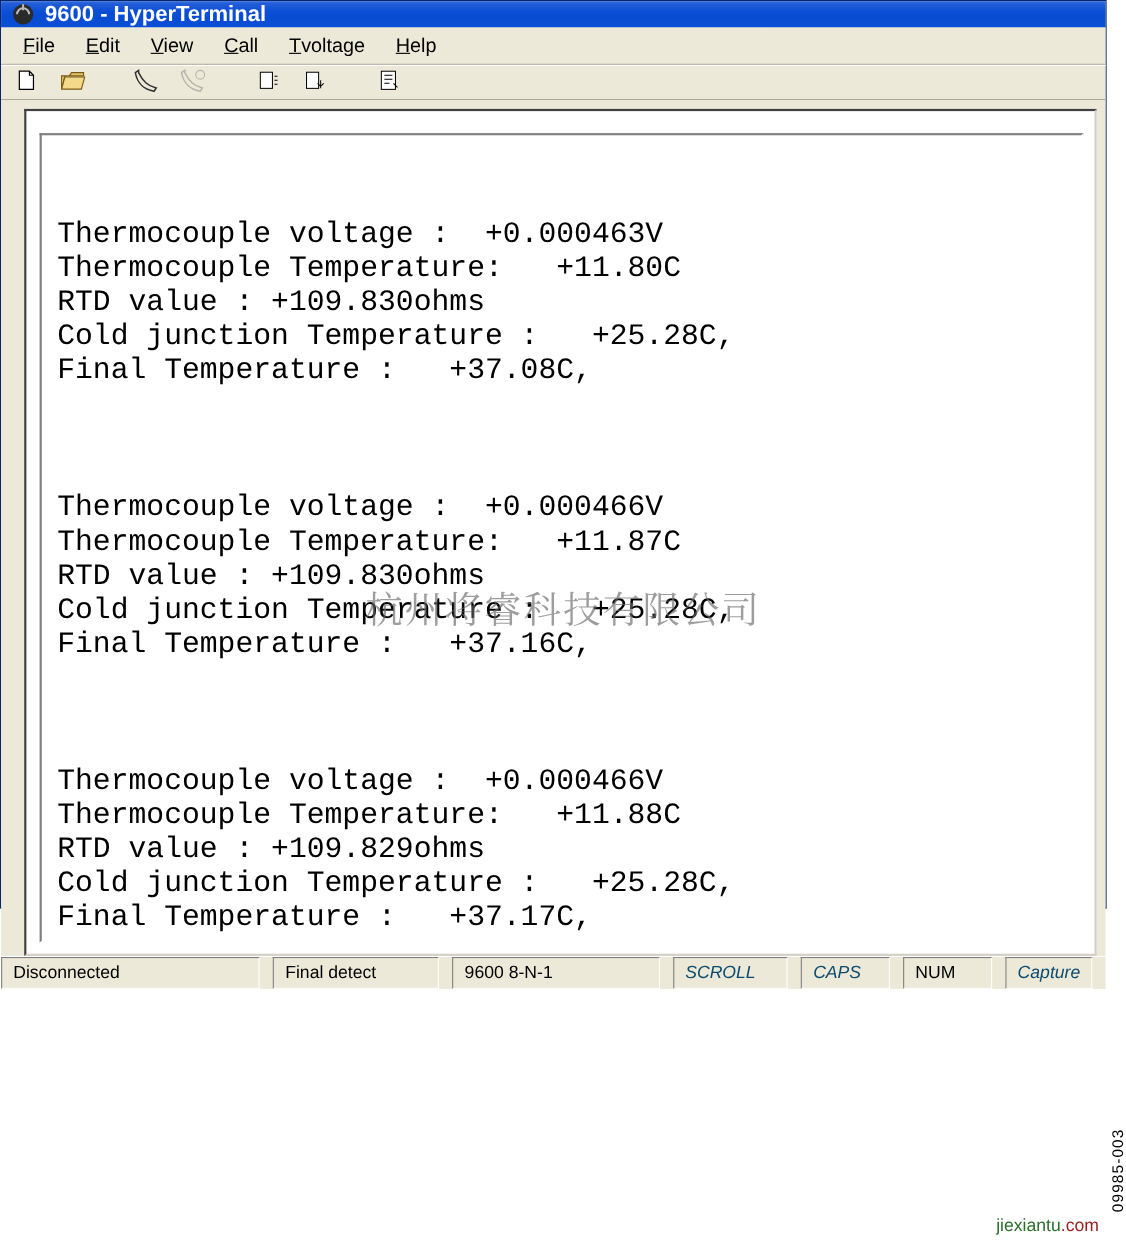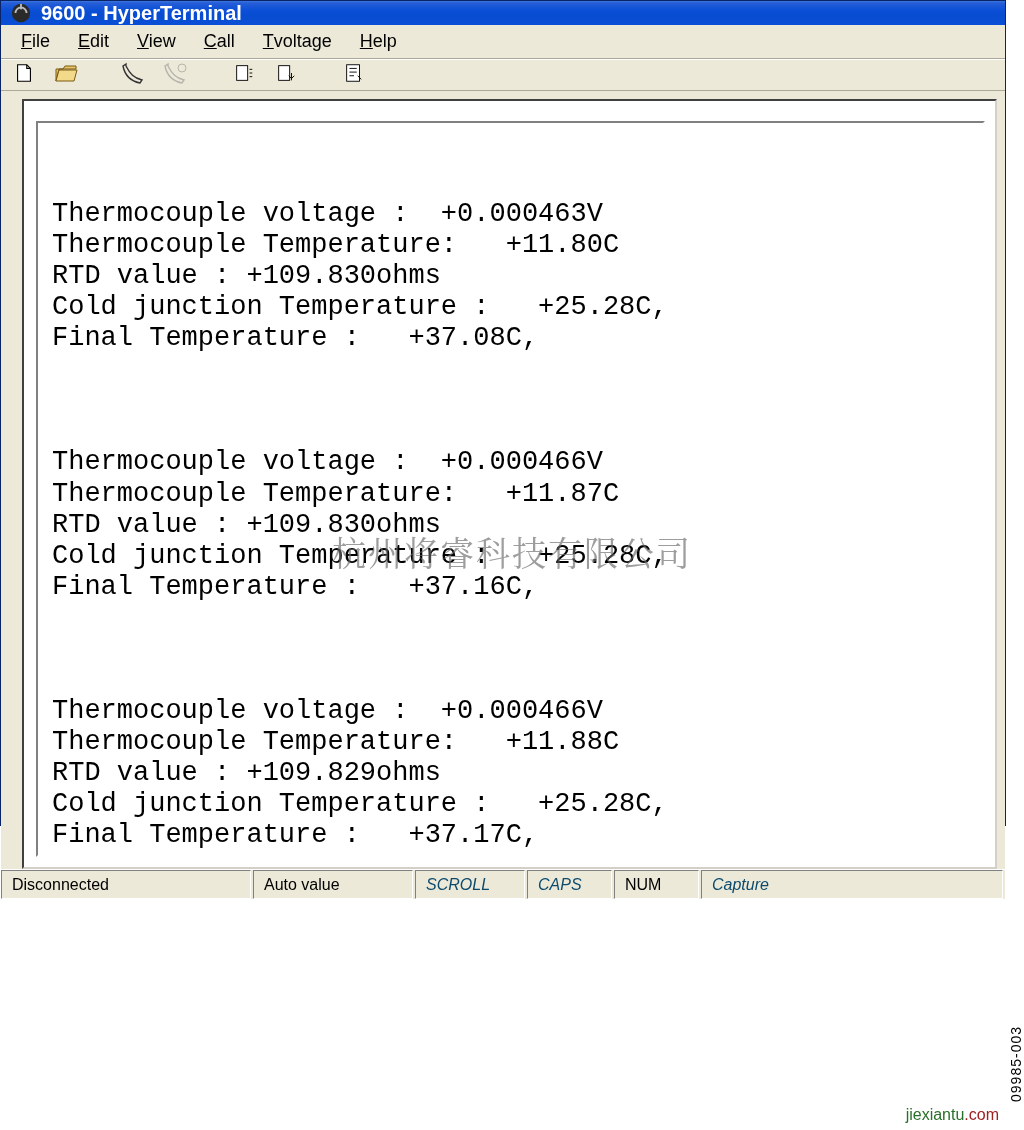--- a/index.html
+++ b/index.html
@@ -119,21 +119,21 @@
 }
 .statusbar .pane {
   border-top: 1px solid #808080;
   border-left: 1px solid #808080;
   border-right: 1px solid #fff;
   border-bottom: 1px solid #fff;
   display: flex;
   align-items: center;
   padding: 12px 10px;
   color: #000;
-  margin-right: 2px;
+  margin-right: 12px;
 }
 .statusbar .pane.disabled { color: #0c4a6e; font-style: italic; }
 .side-label {
   position: absolute;
   right: 0px;
   bottom: 28px;
   font-size: 14px;
   color: #000;
   writing-mode: vertical-rl;
   transform: rotate(180deg);
@@ -275,21 +275,22 @@
 Thermocouple voltage :  +0.000466V
 Thermocouple Temperature:   +11.88C
 RTD value : +109.829ohms
 Cold junction Temperature :   +25.28C,
 Final Temperature :   +37.17C,</div>
     </div>
   </div>
 
   <div class="statusbar">
     <div class="pane" style="width:250px">Disconnected</div>
-    <div class="pane" style="width:160px">Auto value</div>
+    <div class="pane" style="width:160px">Final detect</div>
+    <div class="pane" style="width:200px">9600 8-N-1</div>
     <div class="pane disabled" style="width:110px">SCROLL</div>
     <div class="pane disabled" style="width:85px">CAPS</div>
     <div class="pane" style="width:85px">NUM</div>
     <div class="pane disabled" style="flex:1">Capture</div>
   </div>
 
 </div>
 
 <div class="side-label">09985-003</div>
 

